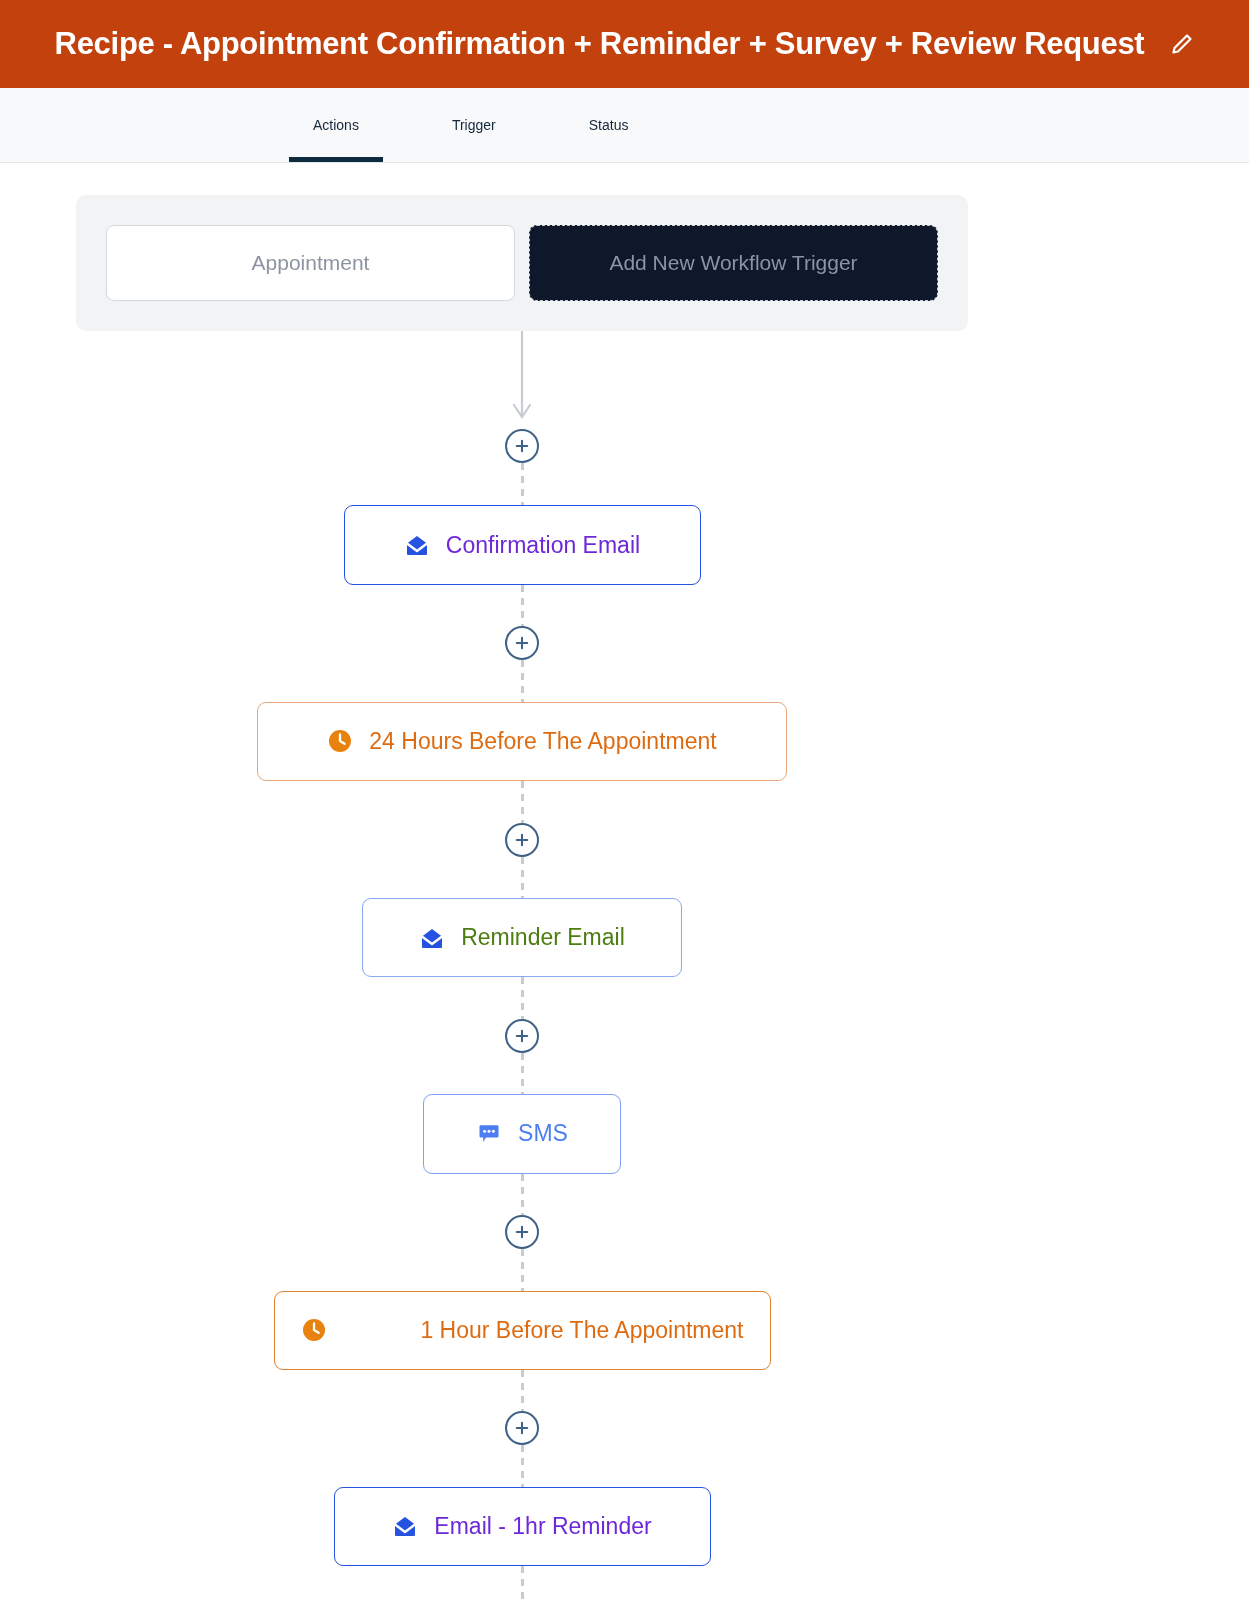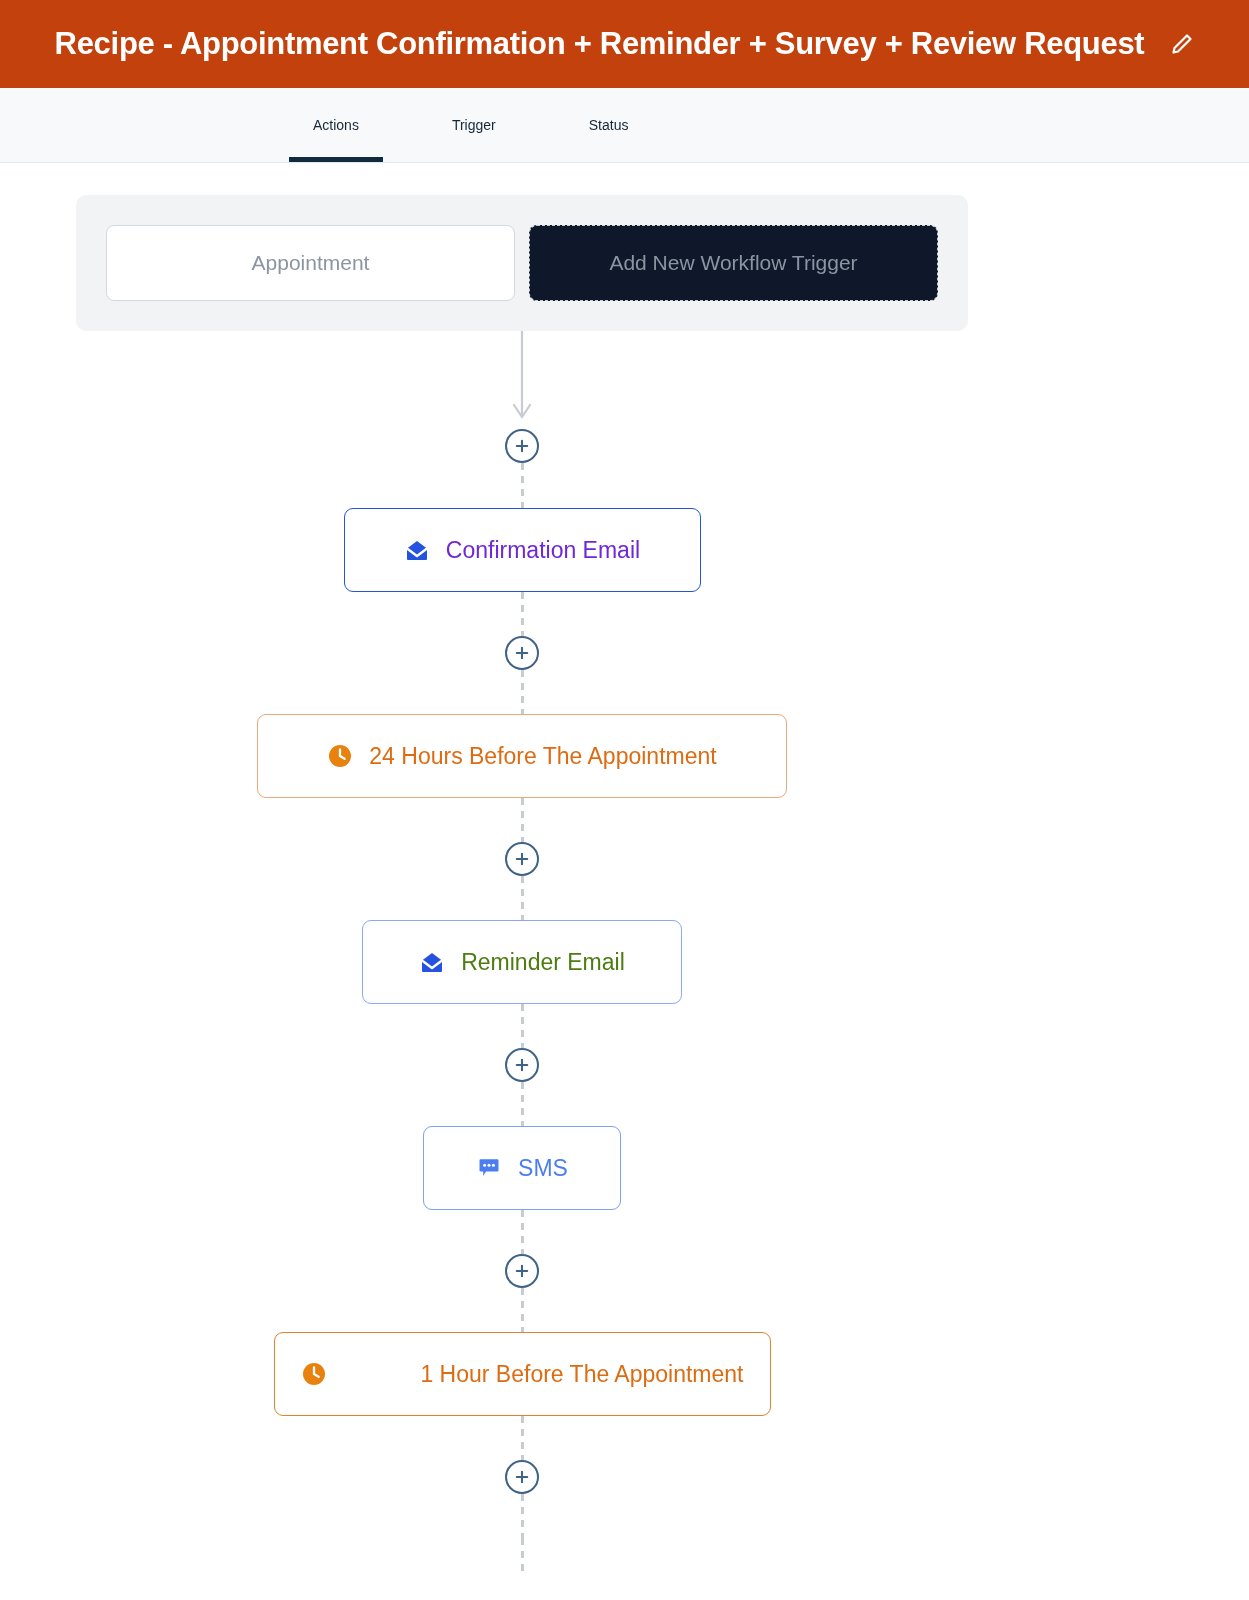--- a/index.html
+++ b/index.html
@@ -299,16 +299,25 @@
 
   <div class="dash-line" style="height:44px"></div>
 
   <div class="plus-circle">
     <svg viewBox="0 0 20 20" width="18" height="18">
         <path d="M10 4.2v11.6M4.2 10h11.6" stroke="#3f6287" stroke-width="2.3" stroke-linecap="round"></path>
       </svg>
   </div>
   <div class="dash-line" style="height:44px"></div>
 
+  <div class="node email" style="width:377px">
+    <span class="node-icon">
+      <svg viewBox="0 0 26 26" width="26" height="26">
+        <path d="M3 11.5 L13 4 L23 11.5 L23 22 Q23 23 22 23 L4 23 Q3 23 3 22 Z" fill="#2553e0"></path>
+        <path d="M3 11.5 L13 19 L23 11.5" fill="none" stroke="#ffffff" stroke-width="2.4" stroke-linecap="round" stroke-linejoin="round"></path>
+      </svg>
+    </span>
+    <span class="node-label">Email - 1hr Reminder</span>
+  </div>
 
   <div class="dash-line" style="height:36px"></div>
 
 </div>
 
 </body></html>

